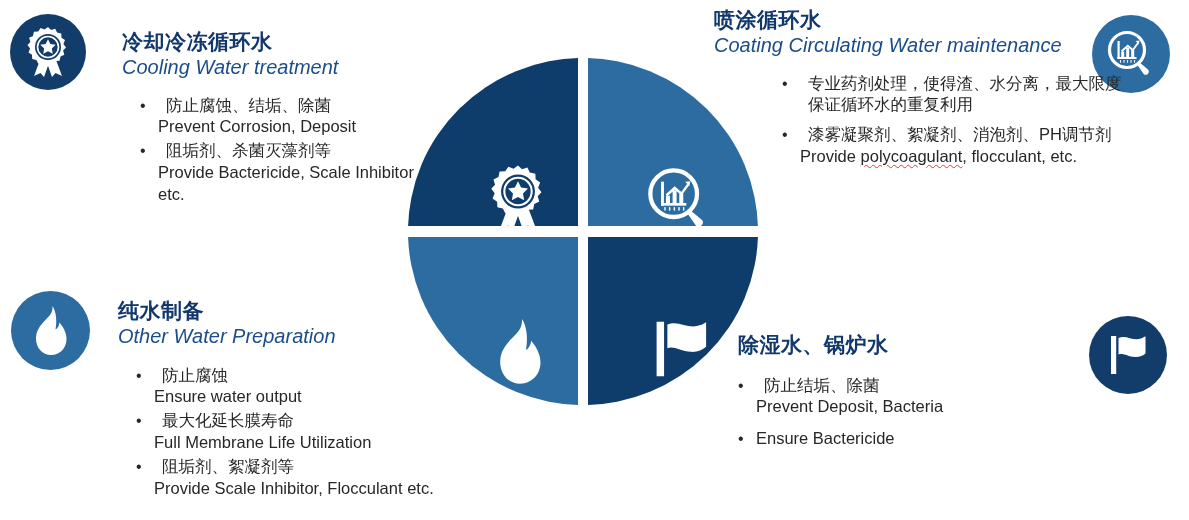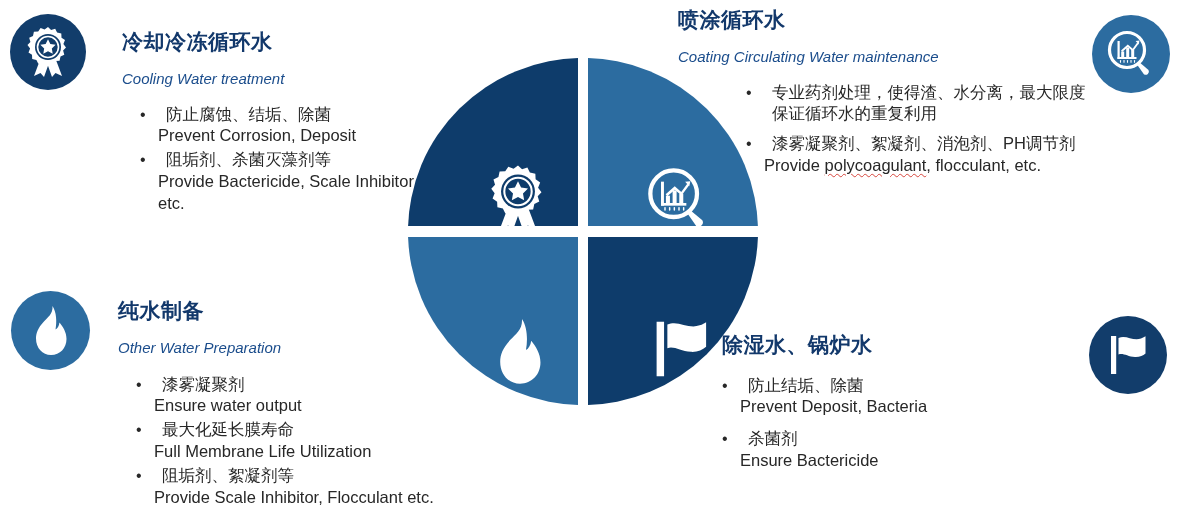--- a/index.html
+++ b/index.html
@@ -73,24 +73,24 @@
     color: #12386B;
     font-weight: bold;
     font-size: 21px;
     line-height: 1.12;
     white-space: nowrap;
     letter-spacing: 0.5px;
   }
   .title-en {
     color: #1B4D8C;
     font-style: italic;
-    font-size: 15px;
+    font-size: 20px;
     line-height: 1.2;
     white-space: nowrap;
-    margin-top: 16px;
+    margin-top: 1px;
   }
   .bullets {
     margin-top: 14px;
     color: #272727;
     font-size: 16.5px;
     line-height: 1.33;
   }
   .bullet-row {
     display: flex;
     align-items: flex-start;
@@ -110,23 +110,23 @@
   .spell-error {
     text-decoration: underline;
     text-decoration-style: wavy;
     text-decoration-color: #D6453C;
     text-decoration-thickness: 1px;
     text-underline-offset: 2px;
   }
 
   
   #block-cooling  { left: 122px; top: 30px;  width: 300px; }
-  #block-coating  { left: 678px; top: 8px;   width: 420px; }
+  #block-coating  { left: 714px; top: 8px;   width: 420px; }
   #block-pure     { left: 118px; top: 299px; width: 400px; }
-  #block-other    { left: 722px; top: 333px; width: 330px; }
+  #block-other    { left: 738px; top: 333px; width: 330px; }
 
   #block-coating .bullets { margin-top: 16px; padding-left: 68px; }
   #block-coating .bullet-row { margin-bottom: 8px; }
   #block-pure    .bullets { margin-top: 17px; padding-left: 18px; }
   #block-other   .bullets { margin-top: 18px; padding-left: 0px; }
   #block-other   .bullet-row { margin-bottom: 10px; }
   #block-cooling .bullets { margin-top: 16px; padding-left: 18px; }
 </style>
 </head>
 <body>
@@ -285,21 +285,21 @@
   </div>
 </div>
 
 <div class="block" id="block-pure">
   <div class="title-cn">纯水制备</div>
   <div class="title-en">Other Water Preparation</div>
   <div class="bullets">
     <div class="bullet-row">
       <span class="bullet-dot">•</span>
       <span class="bullet-body">
-        <div class="line-cn">漆雾凝聚剂</div>
+        <div class="line-cn">防止腐蚀</div>
         <div class="line-en">Ensure water output</div>
       </span>
     </div>
     <div class="bullet-row">
       <span class="bullet-dot">•</span>
       <span class="bullet-body">
         <div class="line-cn">最大化延长膜寿命</div>
         <div class="line-en">Full Membrane Life Utilization</div>
       </span>
     </div>
@@ -319,18 +319,17 @@
     <div class="bullet-row">
       <span class="bullet-dot">•</span>
       <span class="bullet-body">
         <div class="line-cn">防止结垢、除菌</div>
         <div class="line-en">Prevent Deposit, Bacteria</div>
       </span>
     </div>
     <div class="bullet-row">
       <span class="bullet-dot">•</span>
       <span class="bullet-body">
-        <div class="line-cn">杀菌剂</div>
         <div class="line-en">Ensure Bactericide</div>
       </span>
     </div>
   </div>
 </div>
 
 </body></html>

